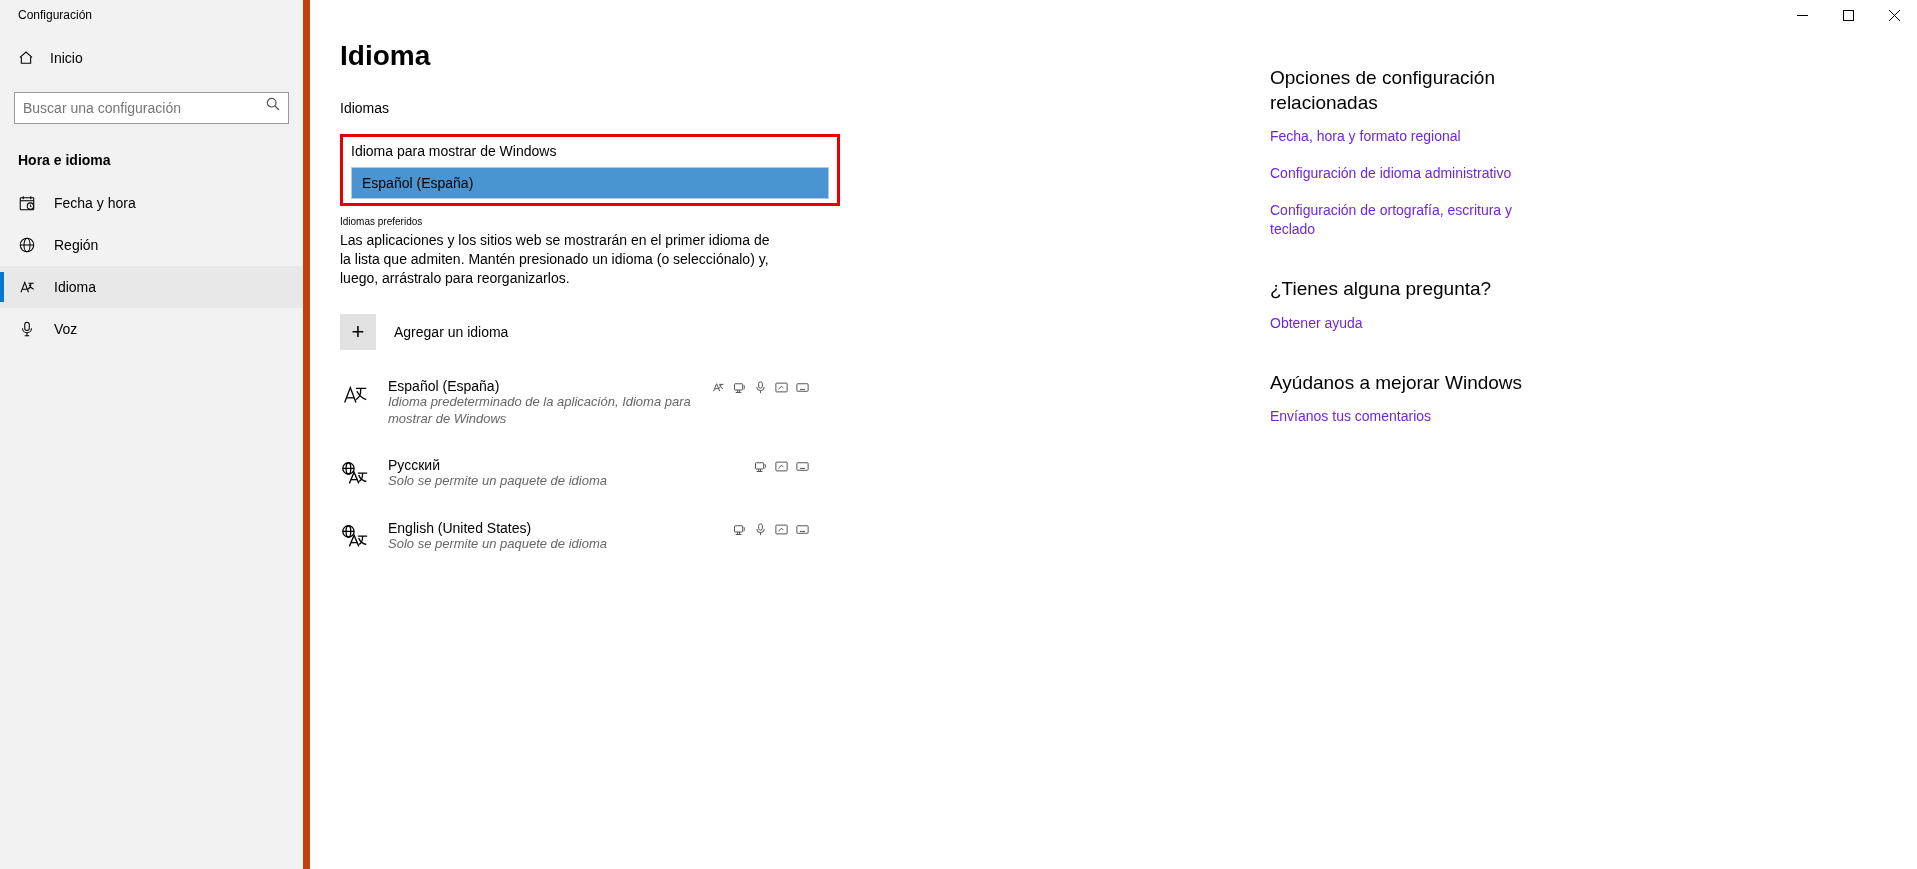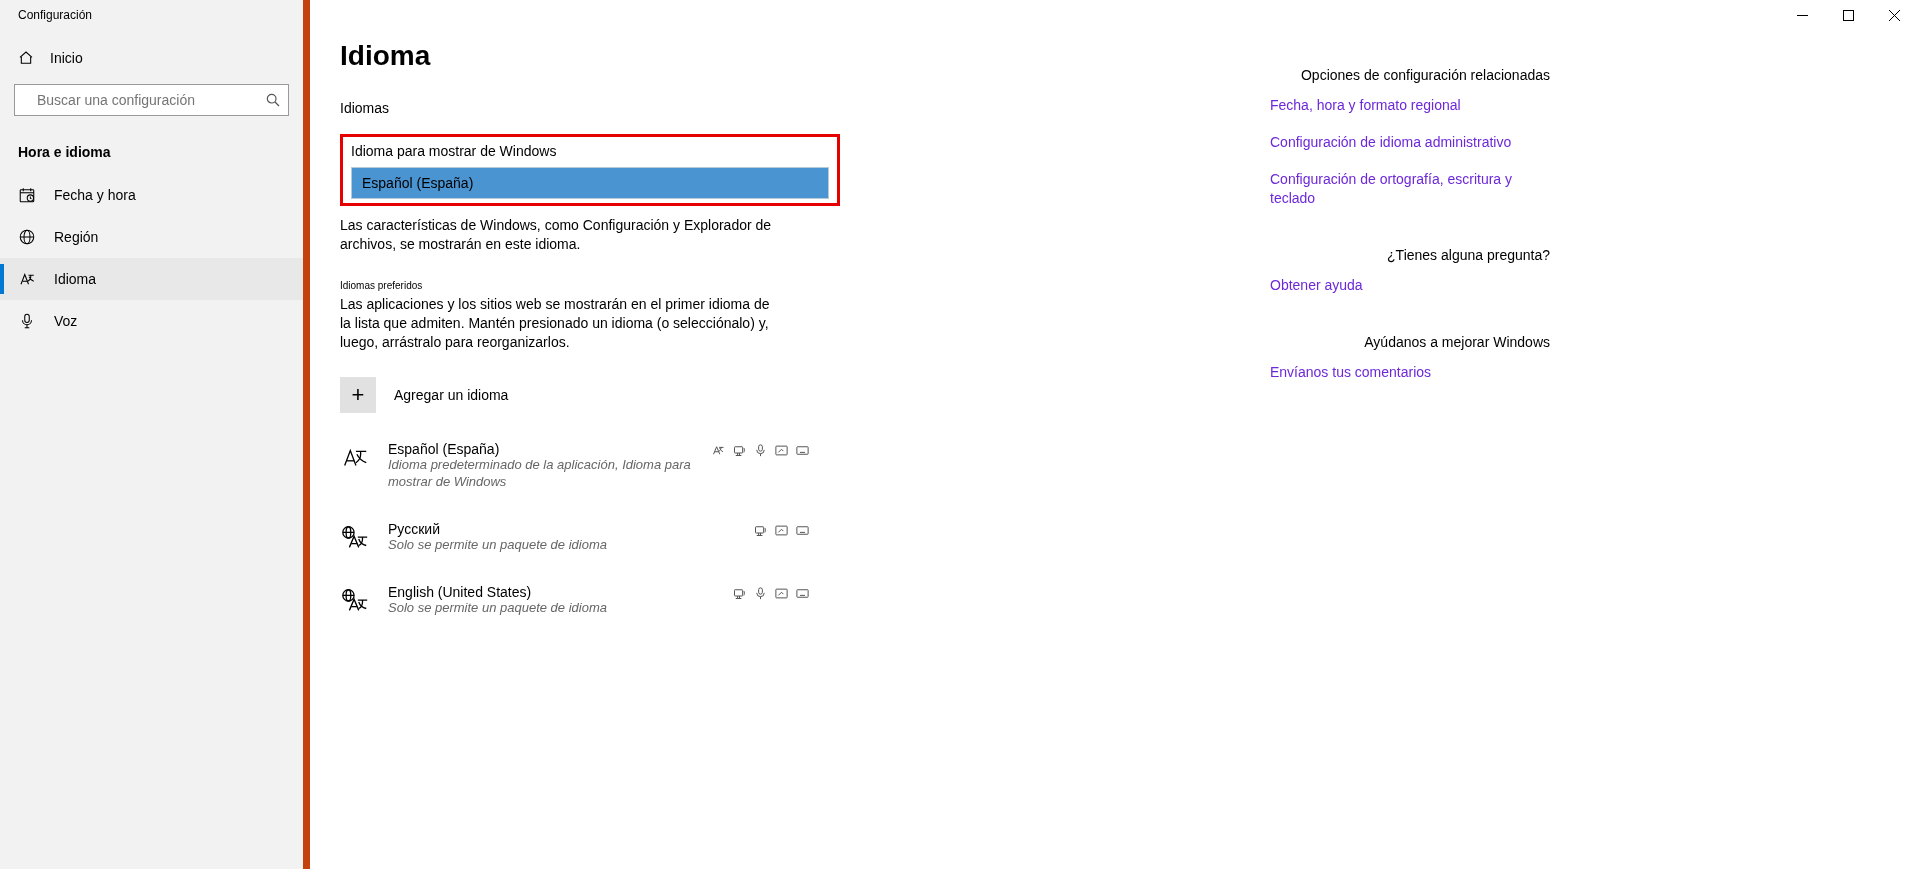--- a/index.html
+++ b/index.html
@@ -34,24 +34,25 @@
     padding: 10px 18px;
     cursor: pointer;
   }
   .sidebar-home .icon { width: 16px; height: 16px; }
   .search-wrap { padding: 8px 14px 18px; }
   .search-input {
     width: 100%;
     height: 32px;
     border: 1px solid #999;
     background: #fff;
-    padding: 0 34px 0 22px;
+    padding: 0 34px 0 8px;
     font-size: 14px;
     font-family: inherit;
     outline: none;
+    margin-top: 8px;
   }
   .search-wrap .rel { position: relative; }
   .search-icon {
     position: absolute;
     right: 8px; top: 50%; transform: translateY(-50%);
     width: 16px; height: 16px; color: #555;
   }
   .sidebar-category {
     font-weight: 600;
     padding: 10px 18px 14px;
@@ -165,25 +166,24 @@
   }
   .cap-ic { width: 15px; height: 15px; }
 
   
   .rail {
     width: 300px;
     padding: 66px 20px 20px 0;
   }
   .rail-section { margin-bottom: 38px; }
   .rail-title {
-    font-size: 14px;
+    font-size: 19px;
     font-weight: 400;
     margin-bottom: 12px;
     line-height: 1.3;
-    text-align: right;
   }
   .rail-link {
     color: #6d28d9;
     font-size: 14px;
     display: block;
     margin-bottom: 18px;
     cursor: pointer;
     line-height: 1.35;
   }
 
@@ -293,21 +293,20 @@
   <div class="content">
     <div class="page-title">Idioma</div>
 
     <div class="section-title-lg">Idiomas</div>
 
     <div class="highlight-box">
       <div class="dropdown-label">Idioma para mostrar de Windows</div>
       <div class="dropdown-sel">Español (España)</div>
     </div>
 
-    <div class="desc">Las características de Windows, como Configuración y Explorador de archivos, se mostrarán en este idioma.</div>
 
     <div class="sub-title">Idiomas preferidos</div>
     <div class="desc">Las aplicaciones y los sitios web se mostrarán en el primer idioma de la lista que admiten. Mantén presionado un idioma (o selecciónalo) y, luego, arrástralo para reorganizarlos.</div>
 
     <div class="add-lang">
       <div class="add-btn">+</div>
       <span>Agregar un idioma</span>
     </div>
 
     <div id="lang-list">

